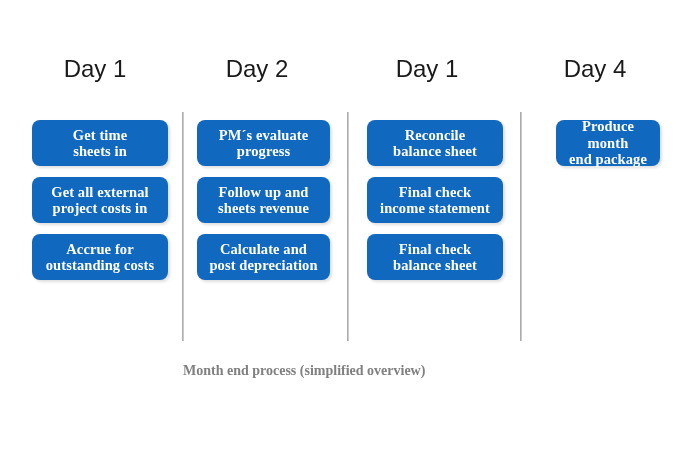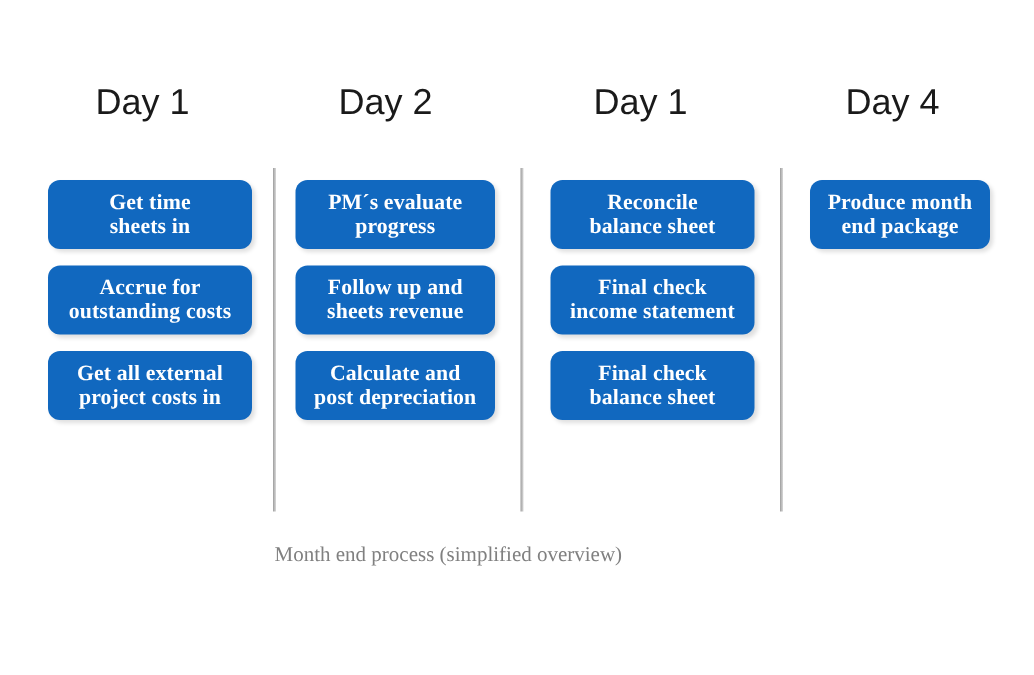--- a/index.html
+++ b/index.html
@@ -75,20 +75,21 @@
   
   .caption {
     position: absolute;
     left: 183px;
     top: 362px;
     font-family: "Liberation Serif", "DejaVu Serif", serif;
     font-size: 14px;
     color: #808080;
     line-height: 18px;
     white-space: nowrap;
+    font-weight: bold;
   }
 </style>
 </head>
 <body>
 
 <div id="canvas">
 
   <div class="day-heading" style="left:35px; width:120px;">Day 1</div>
   <div class="day-heading" style="left:197px; width:120px;">Day 2</div>
   <div class="day-heading" style="left:367px; width:120px;">Day 1</div>
@@ -97,26 +98,26 @@
   <div class="divider" style="left:182px;"></div>
   <div class="divider" style="left:347px;"></div>
   <div class="divider" style="left:520px;"></div>
 
   <div class="column" style="left:32px; width:136px;">
     <div class="task-box">
       <span class="task-label">Get time
 sheets in</span>
     </div>
     <div class="task-box">
+      <span class="task-label">Get all external
+project costs in</span>
+    </div>
+    <div class="task-box">
       <span class="task-label">Accrue for
 outstanding costs</span>
-    </div>
-    <div class="task-box">
-      <span class="task-label">Get all external
-project costs in</span>
     </div>
   </div>
 
   <div class="column" style="left:197px; width:133px;">
     <div class="task-box">
       <span class="task-label">PM´s  evaluate
 progress</span>
     </div>
     <div class="task-box">
       <span class="task-label">Follow up and
@@ -136,21 +137,21 @@
     <div class="task-box">
       <span class="task-label">Final check
 income statement</span>
     </div>
     <div class="task-box">
       <span class="task-label">Final check
 balance sheet</span>
     </div>
   </div>
 
-  <div class="column" style="left:540px; width:120px;">
+  <div class="column" style="left:556px; width:104px;">
     <div class="task-box">
       <span class="task-label">Produce month
 end package</span>
     </div>
   </div>
 
   <div class="caption">Month end process (simplified overview)</div>
 
 </div>
 

